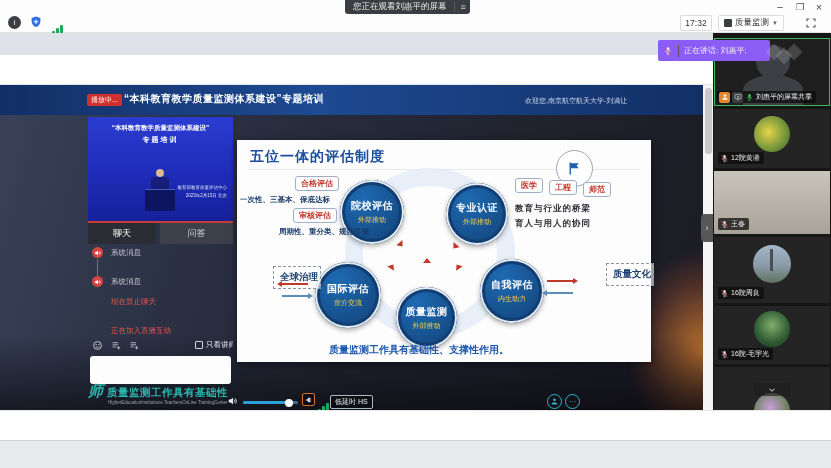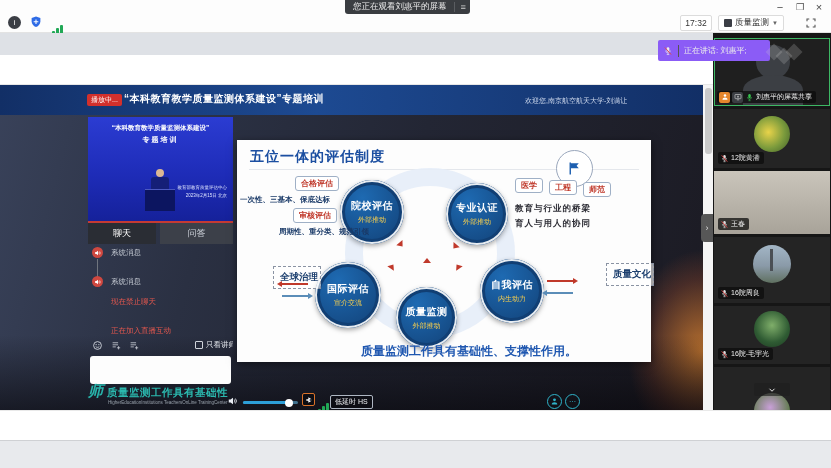--- a/index.html
+++ b/index.html
@@ -72,21 +72,21 @@
     display:flex; flex-direction:column; align-items:center; justify-content:center; color:#fff; }
   .sc .n { font-size:10px; font-weight:bold; letter-spacing:.5px; }
   .sc .s { font-size:7px; color:#ffd24a; margin-top:2px; }
   .tagbox { position:absolute; border:1px solid #9fb0c6; border-radius:3px; background:#fff; color:#c0392b;
     font-size:8px; font-weight:bold; padding:1px 5px; }
   .sdesc { position:absolute; color:#1a3a68; font-size:7.5px; font-weight:bold; }
   .dash { position:absolute; width:48px; border:1px dashed #8a93a3; color:#1c3f6e; font-size:9.5px; font-weight:bold;
     text-align:right; padding:4px 2px; line-height:1.35; background:rgba(255,255,255,.6);margin-left:30px; }
   .arrline { position:absolute; height:1.5px; }
   .tri { position:absolute; width:0; height:0; border-style:solid; }
-  .note { position:absolute; left:110px; top:203px; width:230px; text-align:right; color:#1f57b0; font-size:12px; font-weight:bold; }
+  .note { position:absolute; left:92px; top:203px; width:230px; text-align:left; color:#1f57b0; font-size:10px; font-weight:bold; }
   .seal { position:absolute; left:319px; top:10px; width:37px; height:37px; border-radius:50%; border:1.5px solid #9aa7bc;
     background:#fff; display:flex; align-items:center; justify-content:center; }
   .ra { position:absolute; width:0; height:0; border-style:solid; }
 
   
   .logo-shi { position:absolute; left:88px; top:297px; font-size:15px; font-weight:bold; color:#27b3aa; font-style:italic; }
   .logo-txt { position:absolute; left:107px; top:301px; font-size:10.5px; font-weight:bold; color:#2bb8ae; letter-spacing:.5px; }
   .logo-sub { position:absolute; left:108px; top:315px; font-size:4.5px; color:#98a1ab; }
   .qchip { position:absolute; left:330px; top:310px; height:14px; border:1px solid #aeb6c2; background:rgba(10,10,14,.55);
     color:#f0f2f5; font-size:7px; display:flex; align-items:center; padding:0 4px; border-radius:2px; }

